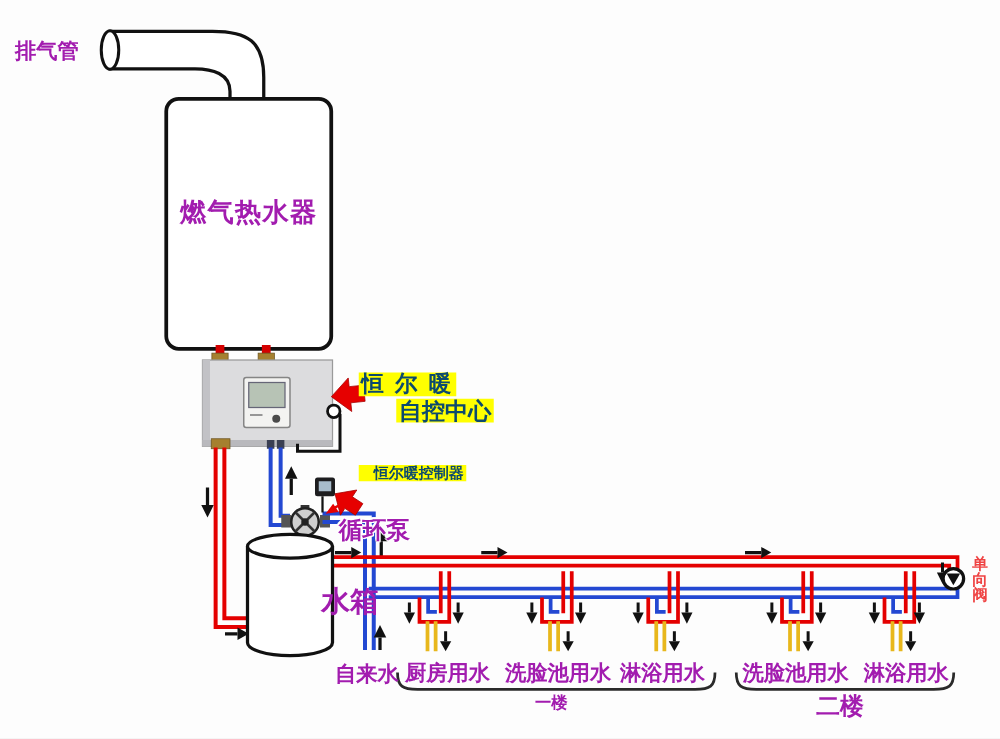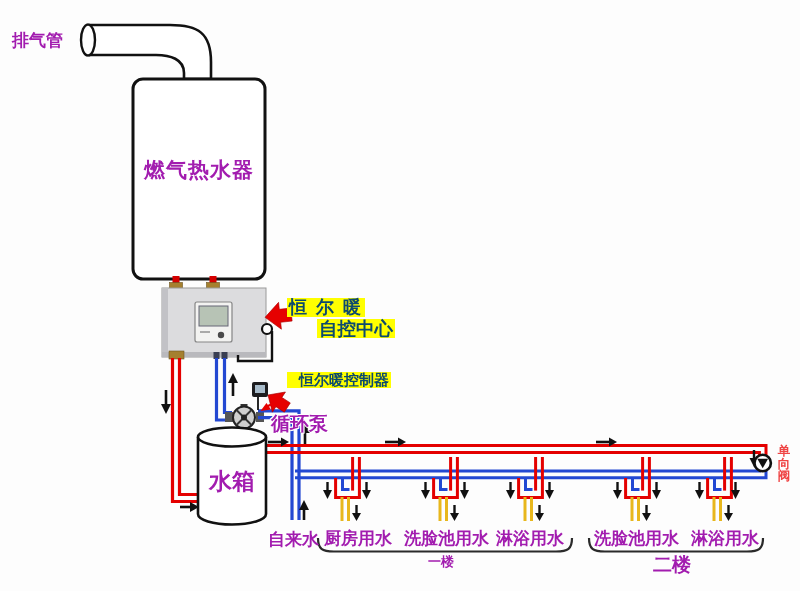--- a/index.html
+++ b/index.html
@@ -237,25 +237,25 @@
     </g>
   </svg>
 
   <div class="lbl" style="left:12px;top:29px;font-size:17px;">排气管</div>
 
   <div class="lbl center" style="left:133px;top:156px;width:132px;font-size:21px;letter-spacing:1px;">燃气热水器</div>
 
   <div class="hl" style="left:287px;top:298px;font-size:18px;letter-spacing:2px;">恒 尔 暖</div>
   <div class="hl" style="left:289px;top:319px;font-size:18.5px;margin-left:28px;">自控中心</div>
 
-  <div class="hl" style="left:287px;top:372px;font-size:15px;padding-left:12px;">恒尔暖控制器</div>
+  <div class="hl" style="left:287px;top:372px;font-size:12px;padding-left:12px;">恒尔暖控制器</div>
 
   <div class="lbl halo" style="left:271px;top:391px;font-size:19px;margin-top:20px;">循环泵</div>
 
-  <div class="lbl center" style="left:198px;top:466px;width:68px;font-size:23px;">水箱</div>
+  <div class="lbl center" style="left:198px;top:466px;width:68px;font-size:23px;padding-left:48px;">水箱</div>
 
   <div class="lbl" style="left:268px;top:528px;font-size:17px;">自来水</div>
 
   <div class="lbl center" style="left:324px;top:527px;width:68px;font-size:17px;">厨房用水</div>
   <div class="lbl center" style="left:404px;top:527px;width:85px;font-size:17px;">洗脸池用水</div>
   <div class="lbl center" style="left:496px;top:527px;width:68px;font-size:17px;">淋浴用水</div>
   <div class="lbl center" style="left:594px;top:527px;width:85px;font-size:17px;">洗脸池用水</div>
   <div class="lbl center" style="left:691px;top:527px;width:68px;font-size:17px;">淋浴用水</div>
 
   <div class="lbl center" style="left:416px;top:553px;width:50px;font-size:13px;">一楼</div>

